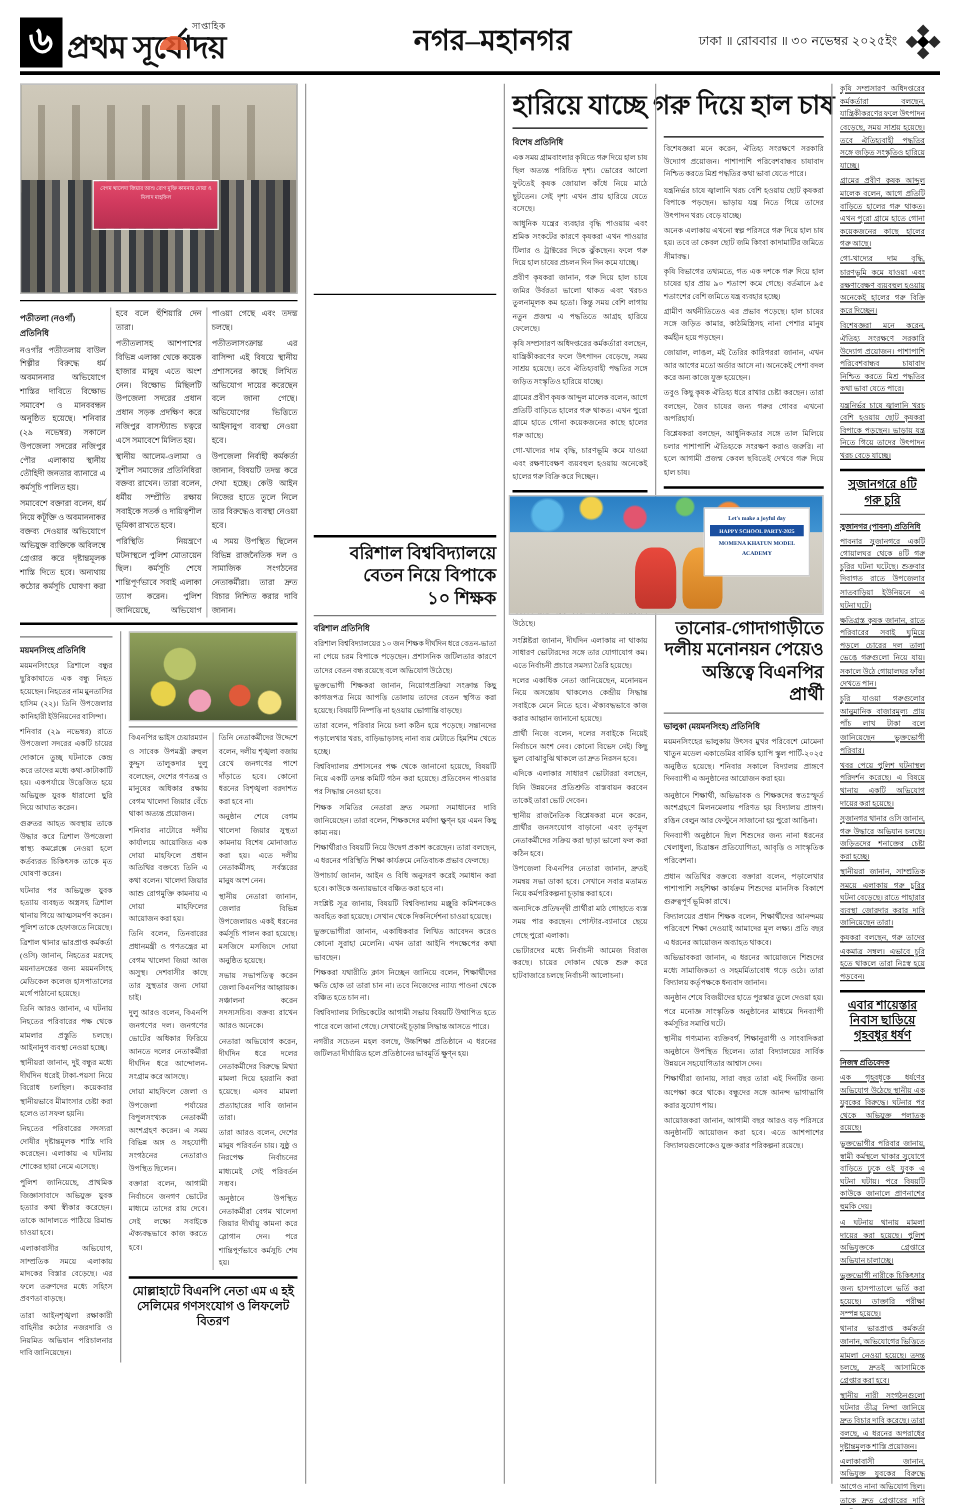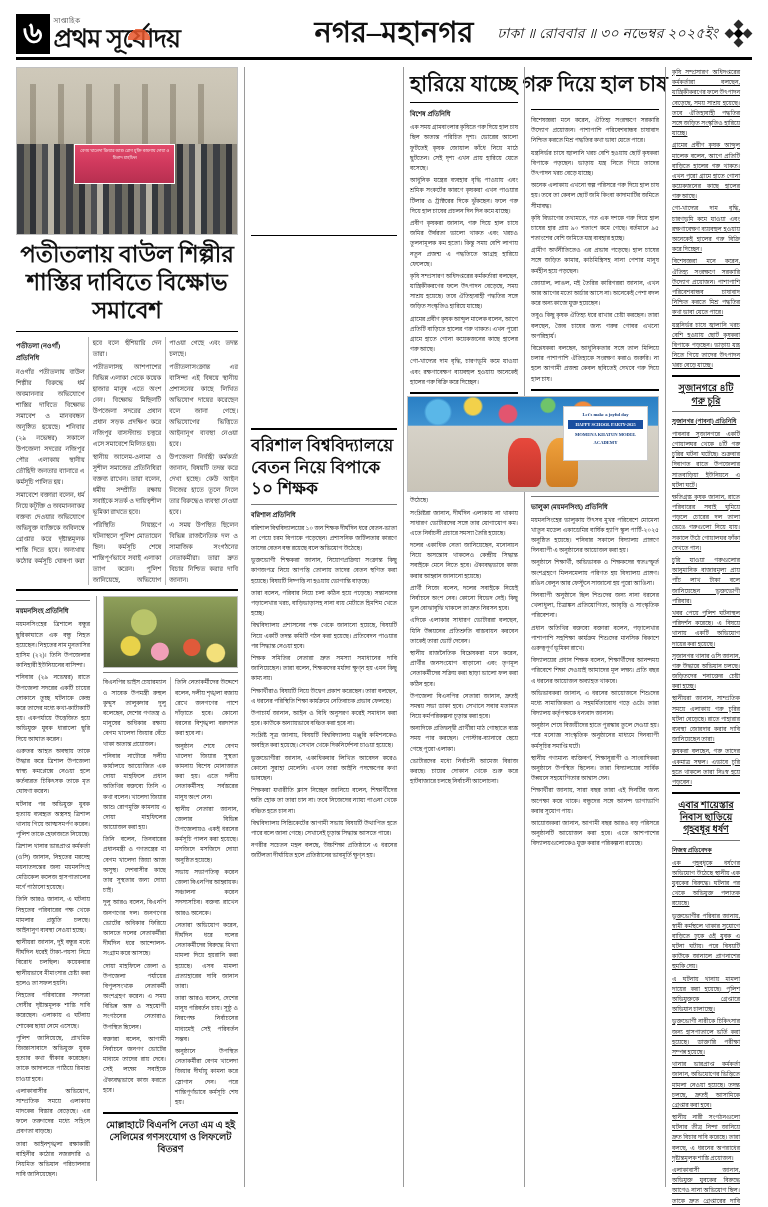--- a/index.html
+++ b/index.html
@@ -42,20 +42,21 @@
     line-height: 1;
     padding: 4px 7px 6px 7px;
     font-family: "Liberation Sans", sans-serif;
   }
   .mh-name-wrap { display: flex; flex-direction: column; justify-content: center; }
   .mh-kicker {
     font-size: 7px;
     letter-spacing: 0.5px;
     color: #222;
     margin-bottom: -1px;
+    text-align: right;
   }
   .mh-name {
     font-size: 25px;
     font-weight: bold;
     line-height: 1.05;
     letter-spacing: -0.5px;
     position: relative;
   }
   .mh-sun {
     position: absolute;
@@ -65,36 +66,35 @@
     opacity: .85;
     pointer-events: none;
   }
   .mh-center {
     flex: 1;
     display: flex;
     align-items: center;
     justify-content: center;
   }
   .mh-section {
-    font-size: 29px;
+    font-size: 23px;
     font-weight: bold;
     letter-spacing: 0px;
   }
   .mh-right {
     width: 230px;
     display: flex;
     align-items: center;
     justify-content: flex-end;
     gap: 8px;
   }
   .mh-date {
-    font-size: 14px;
+    font-size: 10px;
     letter-spacing: .2px;
     white-space: nowrap;
-    font-style: italic;
   }
   .mh-orn {
     width: 26px; height: 26px;
     position: relative;
     flex: none;
   }
   .mh-orn span {
     position: absolute;
     width: 7px; height: 7px;
     background: #2a2a2a;
@@ -135,23 +135,23 @@
     font-size: 17px; line-height: 1.25;
     font-weight: bold; margin: 4px 0 5px 0;
     text-align: center;
   }
   h3.hd {
     font-size: 13px; line-height: 1.26;
     font-weight: bold; margin: 3px 0 4px 0;
     text-align: center;
   }
   h4.hd {
-    font-size: 17px; line-height: 1.27;
+    font-size: 14px; line-height: 1.27;
     font-weight: bold; margin: 3px 0 3px 0;
-    text-align: left;
+    text-align: right;
   }
   h5.hd {
     font-size: 9.5px; line-height: 1.28;
     font-weight: bold; margin: 2px 0 3px 0;
     text-align: center;
   }
 
   
   .byline {
     font-size: 6.6px; font-weight: bold; margin: 3px 0 2px 0;
@@ -282,22 +282,20 @@
     <div class="colA">
 
       <div class="photo ph-crowd" style="height:168px;">
         <div class="ph-building"></div>
         <div class="ph-people"></div>
         <div class="ph-banner">বেগম খালেদা জিয়ার
 আশু রোগ মুক্তি
 কামনায় দোয়া ও মিলাদ মাহফিল</div>
       </div>
 
-      <h1 class="hd">পতীতলায় বাউল শিল্পীর শাস্তির
-দাবিতে বিক্ষোভ সমাবেশ</h1>
       <div class="hl"></div>
 
       <div class="cols3">
         <div class="byline">পতীতলা (নওগাঁ) প্রতিনিধি</div>
         <p class="bt">নওগাঁর পতীতলায় বাউল শিল্পীর বিরুদ্ধে ধর্ম অবমাননার অভিযোগে শাস্তির দাবিতে বিক্ষোভ সমাবেশ ও মানববন্ধন অনুষ্ঠিত হয়েছে। শনিবার (২৯ নভেম্বর) সকালে উপজেলা সদরের নজিপুর পৌর এলাকায় স্থানীয় তৌহিদী জনতার ব্যানারে এ কর্মসূচি পালিত হয়।</p>
         <p class="bt">সমাবেশে বক্তারা বলেন, ধর্ম নিয়ে কটূক্তি ও অবমাননাকর বক্তব্য দেওয়ার অভিযোগে অভিযুক্ত ব্যক্তিকে অবিলম্বে গ্রেপ্তার করে দৃষ্টান্তমূলক শাস্তি দিতে হবে। অন্যথায় কঠোর কর্মসূচি ঘোষণা করা হবে বলে হুঁশিয়ারি দেন তারা।</p>
         <p class="bt">পতীতলাসহ আশপাশের বিভিন্ন এলাকা থেকে কয়েক হাজার মানুষ এতে অংশ নেন। বিক্ষোভ মিছিলটি উপজেলা সদরের প্রধান প্রধান সড়ক প্রদক্ষিণ করে নজিপুর বাসস্ট্যান্ড চত্বরে এসে সমাবেশে মিলিত হয়।</p>
         <p class="bt">স্থানীয় আলেম-ওলামা ও সুশীল সমাজের প্রতিনিধিরা বক্তব্য রাখেন। তারা বলেন, ধর্মীয় সম্প্রীতি রক্ষায় সবাইকে সতর্ক ও দায়িত্বশীল ভূমিকা রাখতে হবে।</p>
         <p class="bt">পরিস্থিতি নিয়ন্ত্রণে ঘটনাস্থলে পুলিশ মোতায়েন ছিল। কর্মসূচি শেষে শান্তিপূর্ণভাবে সবাই এলাকা ত্যাগ করেন। পুলিশ জানিয়েছে, অভিযোগ পাওয়া গেছে এবং তদন্ত চলছে।</p>
         <p class="bt">পতীতলাসংক্রান্ত এর বাসিন্দা এই বিষয়ে স্থানীয় প্রশাসনের কাছে লিখিত অভিযোগ দায়ের করেছেন বলে জানা গেছে। অভিযোগের ভিত্তিতে আইনানুগ ব্যবস্থা নেওয়া হবে।</p>
@@ -432,20 +430,23 @@
         <div class="mascot-a"></div>
         <div class="mascot-b"></div>
         <div class="signboard">
           <div>Let's make a joyful day</div>
           <div class="sb-bar">HAPPY SCHOOL PARTY-2025</div>
           <div>MOMENA KHATUN MODEL ACADEMY</div>
         </div>
       </div>
 
 
+      <h4 class="hd" style="white-space:pre-line;">তানোর-গোদাগাড়ীতে
+দলীয় মনোনয়ন পেয়েও
+অস্তিত্বে বিএনপির প্রার্থী</h4>
       <div class="hl-thin"></div>
       <div class="byline">ভালুকা (ময়মনসিংহ) প্রতিনিধি</div>
       <p class="bt tiny">ময়মনসিংহের ভালুকায় উৎসব মুখর পরিবেশে মোমেনা খাতুন মডেল একাডেমির বার্ষিক হ্যাপি স্কুল পার্টি-২০২৫ অনুষ্ঠিত হয়েছে। শনিবার সকালে বিদ্যালয় প্রাঙ্গণে দিনব্যাপী এ অনুষ্ঠানের আয়োজন করা হয়।</p>
       <p class="bt tiny">অনুষ্ঠানে শিক্ষার্থী, অভিভাবক ও শিক্ষকদের স্বতঃস্ফূর্ত অংশগ্রহণে মিলনমেলায় পরিণত হয় বিদ্যালয় প্রাঙ্গণ। রঙিন বেলুন আর ফেস্টুনে সাজানো হয় পুরো আঙিনা।</p>
       <p class="bt tiny">দিনব্যাপী অনুষ্ঠানে ছিল শিশুদের জন্য নানা ধরনের খেলাধুলা, চিত্রাঙ্কন প্রতিযোগিতা, আবৃত্তি ও সাংস্কৃতিক পরিবেশনা।</p>
       <p class="bt tiny">প্রধান অতিথির বক্তব্যে বক্তারা বলেন, পড়ালেখার পাশাপাশি সহশিক্ষা কার্যক্রম শিশুদের মানসিক বিকাশে গুরুত্বপূর্ণ ভূমিকা রাখে।</p>
       <p class="bt tiny">বিদ্যালয়ের প্রধান শিক্ষক বলেন, শিক্ষার্থীদের আনন্দময় পরিবেশে শিক্ষা দেওয়াই আমাদের মূল লক্ষ্য। প্রতি বছর এ ধরনের আয়োজন অব্যাহত থাকবে।</p>
       <p class="bt tiny">অভিভাবকরা জানান, এ ধরনের আয়োজনে শিশুদের মধ্যে সামাজিকতা ও সহমর্মিতাবোধ গড়ে ওঠে। তারা বিদ্যালয় কর্তৃপক্ষকে ধন্যবাদ জানান।</p>
       <p class="bt tiny">অনুষ্ঠান শেষে বিজয়ীদের হাতে পুরস্কার তুলে দেওয়া হয়। পরে মনোজ্ঞ সাংস্কৃতিক অনুষ্ঠানের মাধ্যমে দিনব্যাপী কর্মসূচির সমাপ্তি ঘটে।</p>
       <p class="bt tiny">স্থানীয় গণ্যমান্য ব্যক্তিবর্গ, শিক্ষানুরাগী ও সাংবাদিকরা অনুষ্ঠানে উপস্থিত ছিলেন। তারা বিদ্যালয়ের সার্বিক উন্নয়নে সহযোগিতার আশ্বাস দেন।</p>

